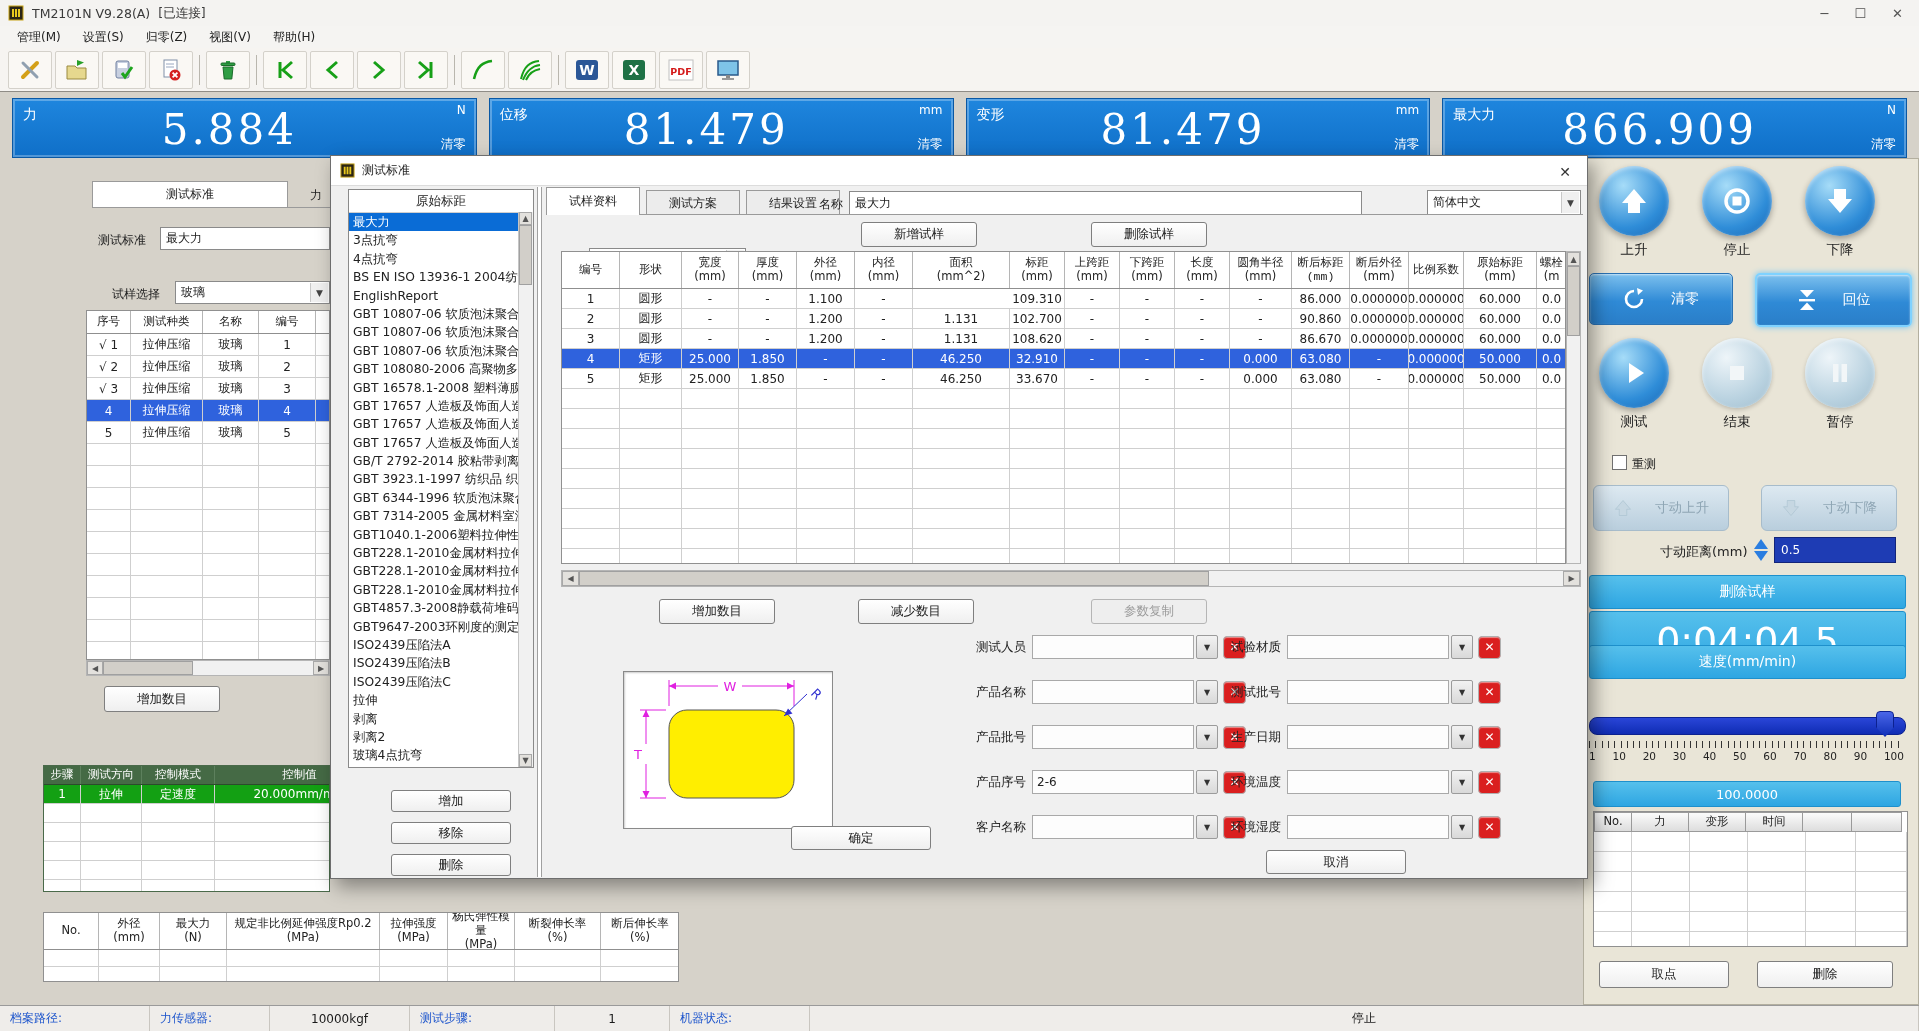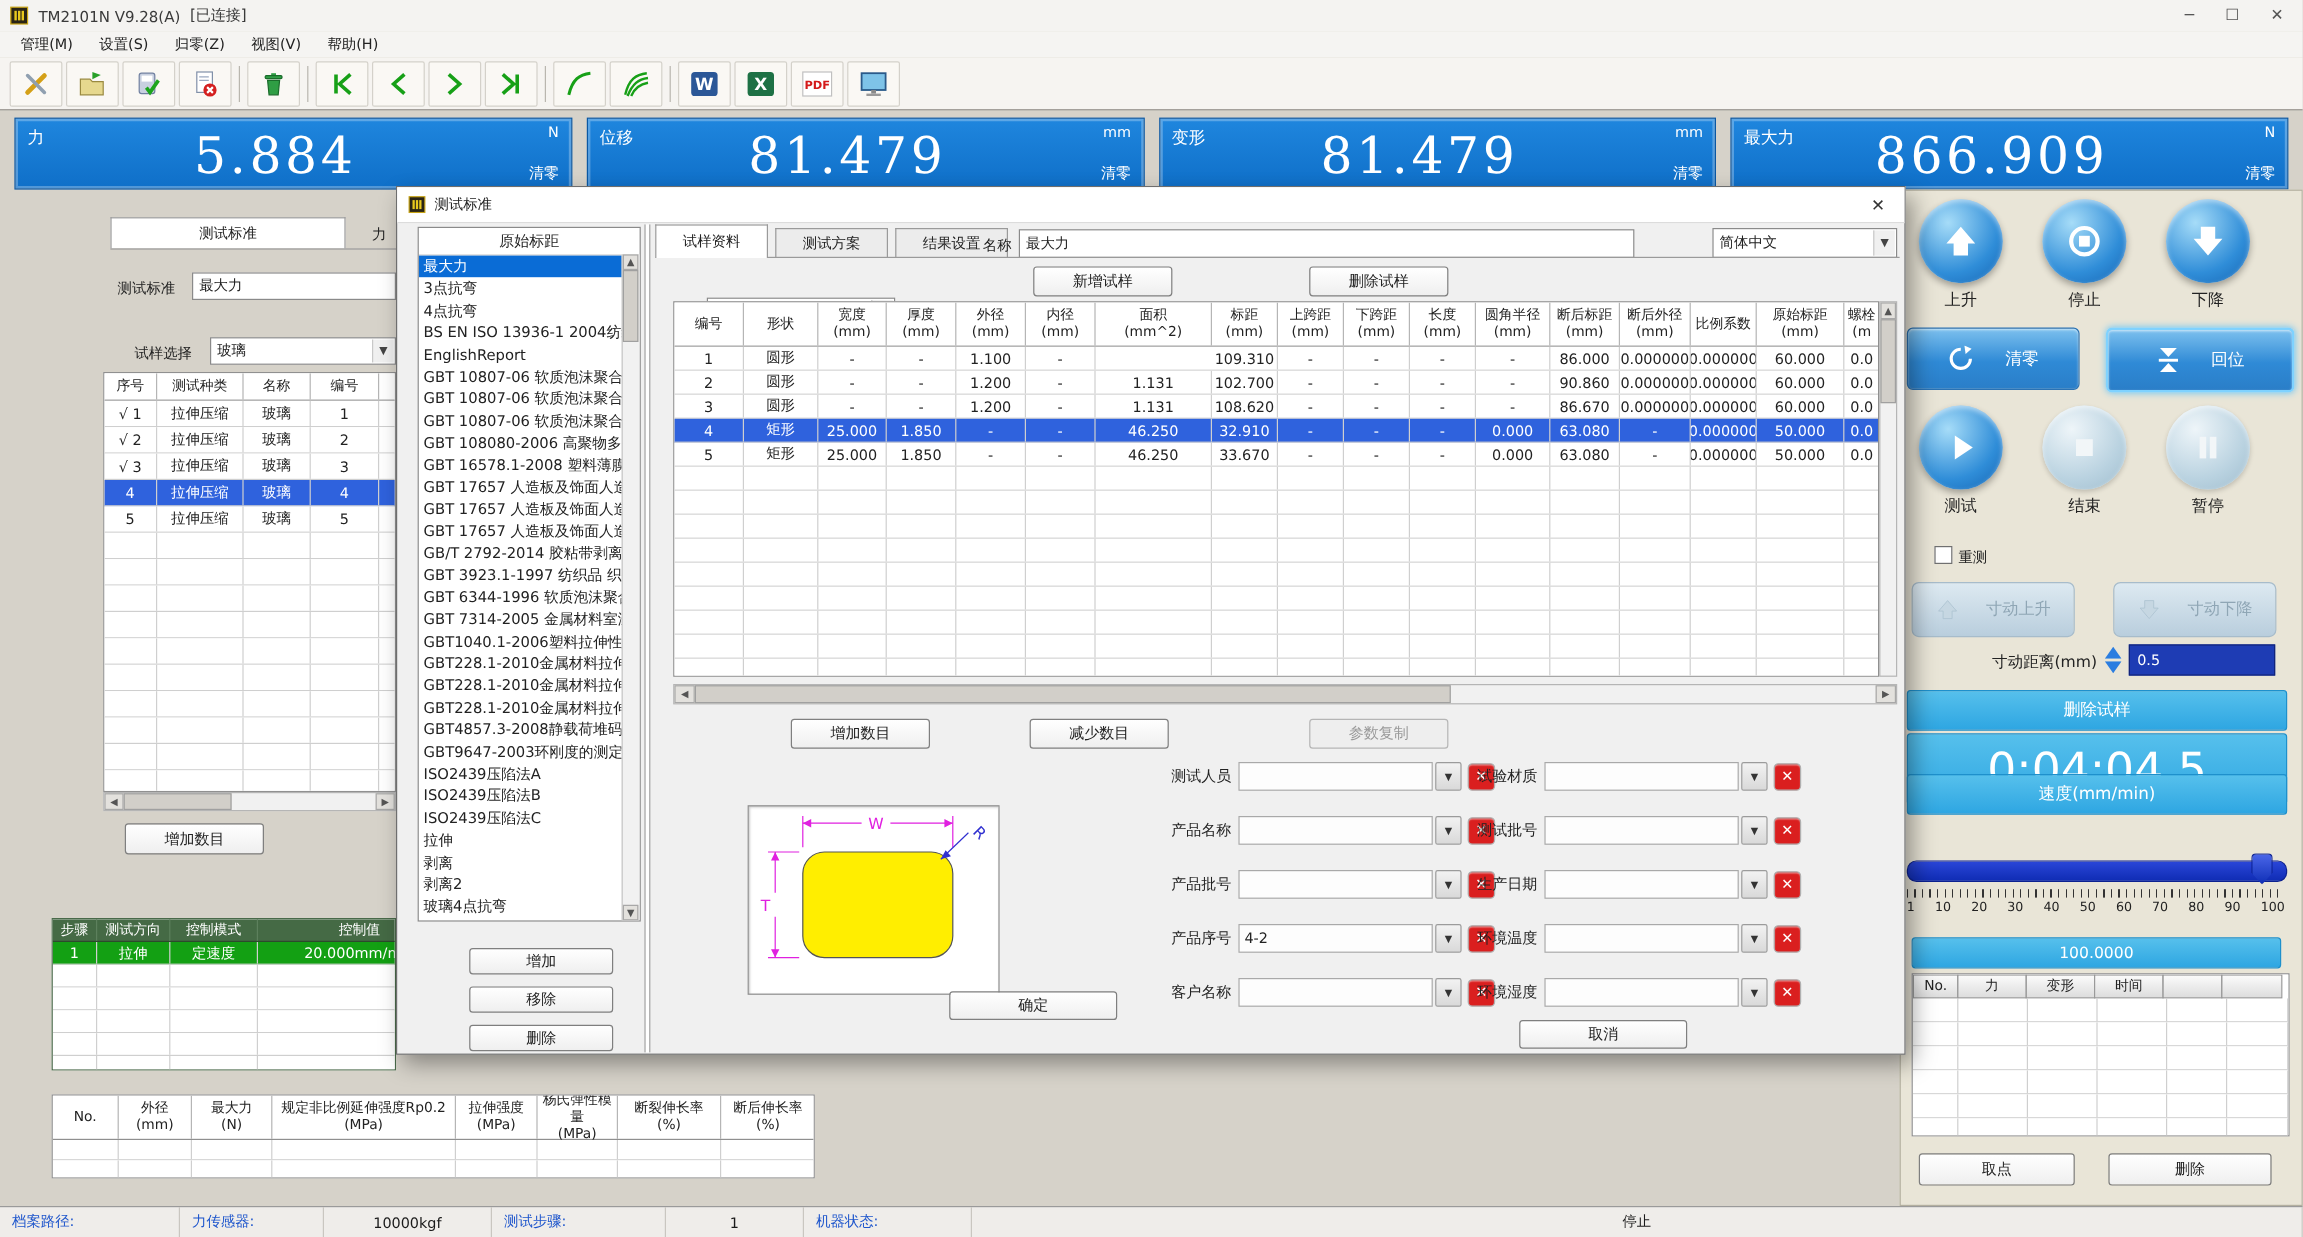--- a/index.html
+++ b/index.html
@@ -799,21 +799,21 @@
           <div>(mm)</div>
         </div>
         <div class="g-hcell" style="width: 55px;">
           <div>长度</div>
           <div>(mm)</div>
         </div>
         <div class="g-hcell" style="width: 62px;">
           <div>圆角半径</div>
           <div>(mm)</div>
         </div>
-        <div class="g-hcell" style="width: 58px;">
+        <div class="g-hcell" style="width: 58px; font-family: Liberation Mono, monospace;">
           <div>断后标距</div>
           <div>(mm)</div>
         </div>
         <div class="g-hcell" style="width: 59px;">
           <div>断后外径</div>
           <div>(mm)</div>
         </div>
         <div class="g-hcell" style="width: 55px;">
           <div>比例系数</div>
         </div>
@@ -1143,21 +1143,21 @@
       <div class="fx">✕</div>
     </div>
       <div class="fieldrow">
       <span class="flabel">产品批号</span>
       <div class="finput"></div>
       <div class="fdrop">▼</div>
       <div class="fx">✕</div>
     </div>
       <div class="fieldrow">
       <span class="flabel">产品序号</span>
-      <div class="finput">4-2</div>
+      <div class="finput">2-6</div>
       <div class="fdrop">▼</div>
       <div class="fx">✕</div>
     </div>
       <div class="fieldrow">
       <span class="flabel">客户名称</span>
       <div class="finput"></div>
       <div class="fdrop">▼</div>
       <div class="fx">✕</div>
     </div>
     </div>

